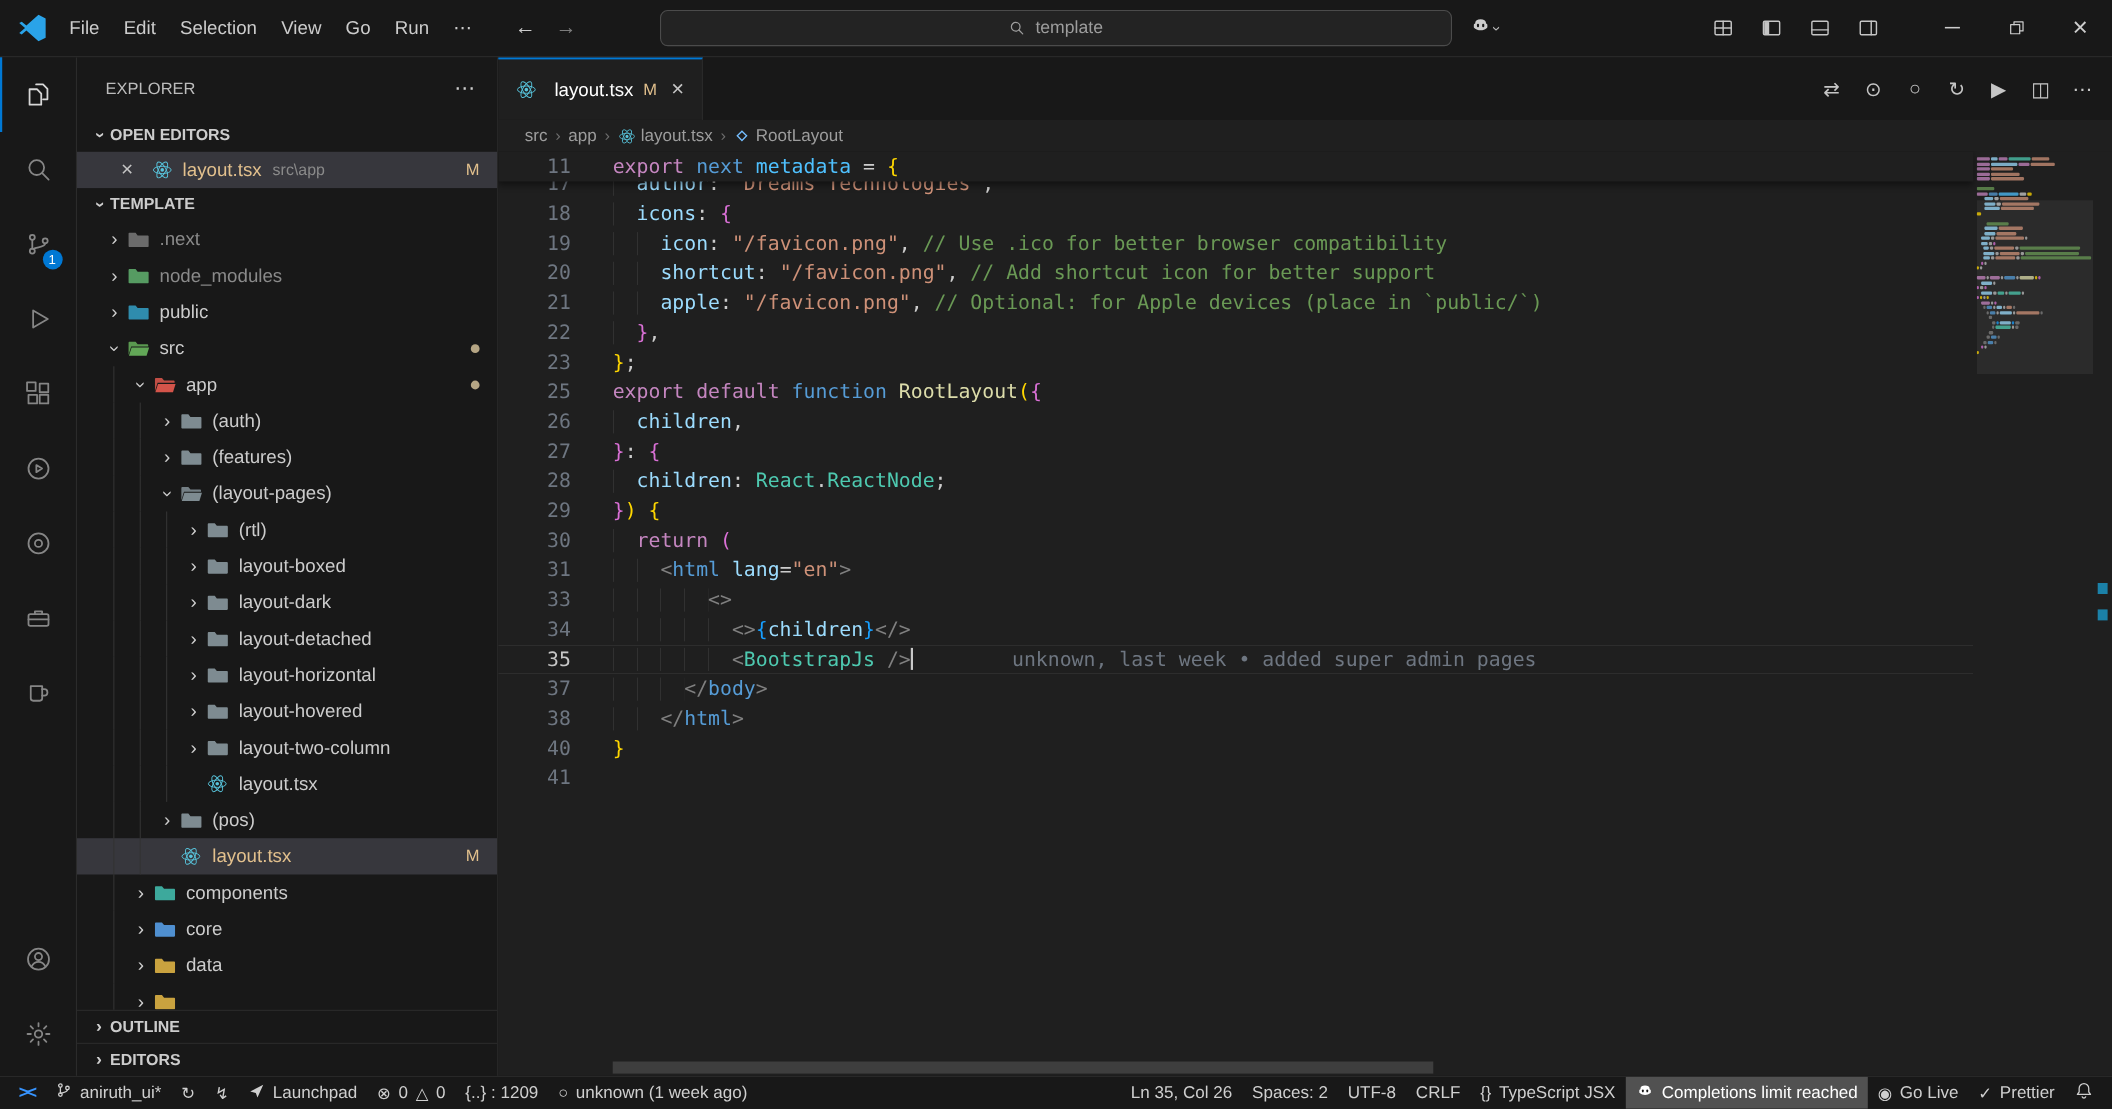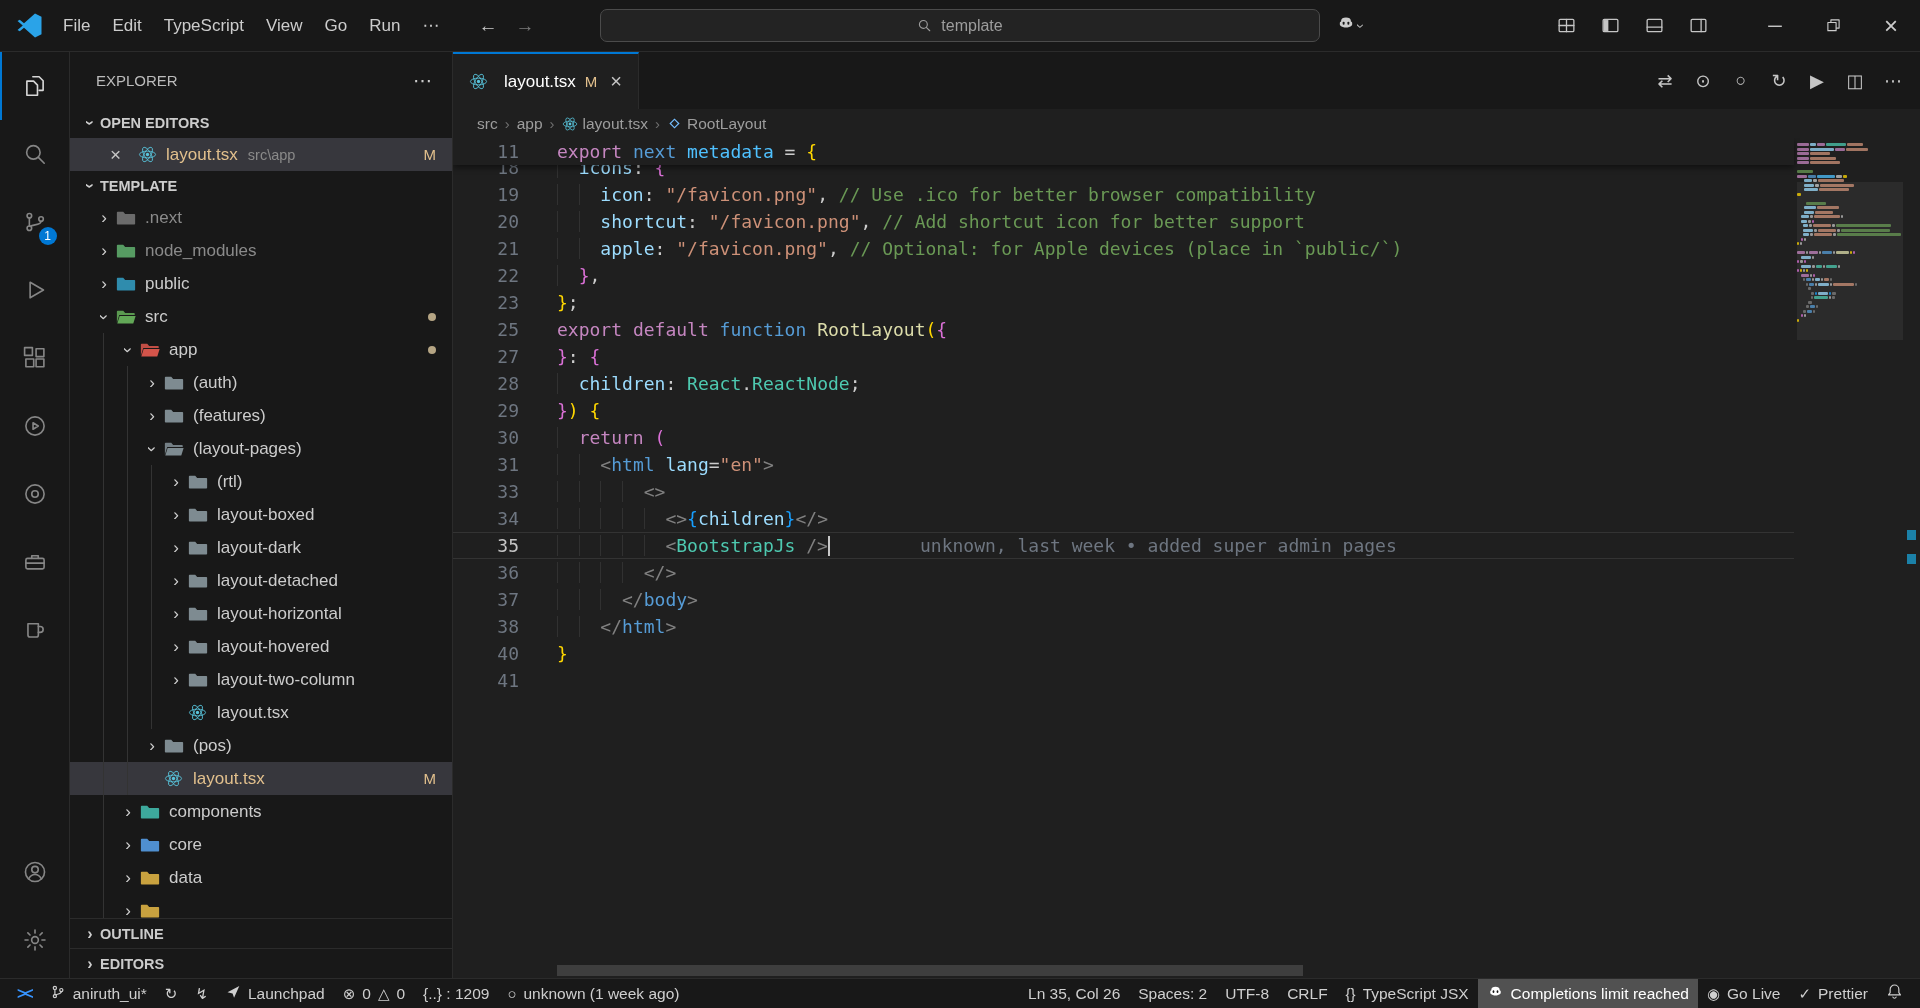--- a/index.html
+++ b/index.html
@@ -118,21 +118,21 @@
 
 <div class="titlebar">
   <div class="logo">
       <svg viewBox="0 0 100 100" width="25" height="25">
         <path fill="#2aa3e8" d="M72 2L28 41 11 27 2 32l21 18L2 68l9 5 17-14 44 39 26-13V15z"></path>
       </svg>
     </div>
   <div class="menus">
       <div class="menu-item">File</div>
       <div class="menu-item">Edit</div>
-      <div class="menu-item">TypeScript</div>
+      <div class="menu-item">Selection</div>
       <div class="menu-item">View</div>
       <div class="menu-item">Go</div>
       <div class="menu-item">Run</div>
       <div class="menu-item">⋯</div>
     </div>
   <div class="nav">
     <span class="back">←</span>
     <span class="fwd">→</span>
   </div>
   <div class="cmd">
@@ -620,36 +620,37 @@
           <span class="bc-ico">
             <svg viewBox="0 0 16 16" width="15" height="15">
               <rect x="4.8" y="4.8" width="6.4" height="6.4" transform="rotate(45 8 8)" fill="none" stroke="#75beff" stroke-width="1.3"></rect>
             </svg>
           </span>
           <span>RootLayout</span>
         </span>
       </div>
     <div class="code-area">
       <div class="lines" id="code-lines">
+          <div class="line"><div class="ln">17</div><div class="deco"></div><div class="lc"><span class="tk-ind">  </span><span class="tk-attr">author</span><span class="tk-p">: </span><span class="tk-str">"Dreams Technologies"</span><span class="tk-p">,</span></div></div>
           <div class="line"><div class="ln">18</div><div class="deco"></div><div class="lc"><span class="tk-ind">  </span><span class="tk-attr">icons</span><span class="tk-p">: </span><span class="tk-b2">{</span></div></div>
           <div class="line"><div class="ln">19</div><div class="deco"></div><div class="lc"><span class="tk-ind">    </span><span class="tk-attr">icon</span><span class="tk-p">: </span><span class="tk-str">"/favicon.png"</span><span class="tk-p">, </span><span class="tk-com">// Use .ico for better browser compatibility</span></div></div>
           <div class="line"><div class="ln">20</div><div class="deco"></div><div class="lc"><span class="tk-ind">    </span><span class="tk-attr">shortcut</span><span class="tk-p">: </span><span class="tk-str">"/favicon.png"</span><span class="tk-p">, </span><span class="tk-com">// Add shortcut icon for better support</span></div></div>
           <div class="line"><div class="ln">21</div><div class="deco"></div><div class="lc"><span class="tk-ind">    </span><span class="tk-attr">apple</span><span class="tk-p">: </span><span class="tk-str">"/favicon.png"</span><span class="tk-p">, </span><span class="tk-com">// Optional: for Apple devices (place in `public/`)</span></div></div>
           <div class="line"><div class="ln">22</div><div class="deco"></div><div class="lc"><span class="tk-ind">  </span><span class="tk-b2">}</span><span class="tk-p">,</span></div></div>
           <div class="line"><div class="ln">23</div><div class="deco"></div><div class="lc"><span class="tk-b1">}</span><span class="tk-p">;</span></div></div>
           <div class="line"><div class="ln">25</div><div class="deco"></div><div class="lc"><span class="tk-kw">export</span><span class="tk-p"> </span><span class="tk-kw">default</span><span class="tk-p"> </span><span class="tk-st">function</span><span class="tk-p"> </span><span class="tk-fn">RootLayout</span><span class="tk-b1">(</span><span class="tk-b2">{</span></div></div>
+          <div class="line"><div class="ln">26</div><div class="deco"></div><div class="lc"><span class="tk-ind">  </span><span class="tk-var">children</span><span class="tk-p">,</span></div></div>
           <div class="line"><div class="ln">27</div><div class="deco"></div><div class="lc"><span class="tk-b2">}</span><span class="tk-p">: </span><span class="tk-b2">{</span></div></div>
           <div class="line"><div class="ln">28</div><div class="deco"></div><div class="lc"><span class="tk-ind">  </span><span class="tk-var">children</span><span class="tk-p">: </span><span class="tk-type">React</span><span class="tk-p">.</span><span class="tk-type">ReactNode</span><span class="tk-p">;</span></div></div>
           <div class="line"><div class="ln">29</div><div class="deco"></div><div class="lc"><span class="tk-b2">}</span><span class="tk-b1">)</span><span class="tk-p"> </span><span class="tk-b1">{</span></div></div>
           <div class="line"><div class="ln">30</div><div class="deco"></div><div class="lc"><span class="tk-ind">  </span><span class="tk-kw">return</span><span class="tk-p"> </span><span class="tk-b2">(</span></div></div>
           <div class="line"><div class="ln">31</div><div class="deco"></div><div class="lc"><span class="tk-ind">    </span><span class="tk-ab">&lt;</span><span class="tk-tag">html</span><span class="tk-p"> </span><span class="tk-attr">lang</span><span class="tk-p">=</span><span class="tk-str">"en"</span><span class="tk-ab">&gt;</span></div></div>
           <div class="line"><div class="ln">33</div><div class="deco"></div><div class="lc"><span class="tk-ind">        </span><span class="tk-ab">&lt;&gt;</span></div></div>
           <div class="line"><div class="ln">34</div><div class="deco"></div><div class="lc"><span class="tk-ind">          </span><span class="tk-ab">&lt;&gt;</span><span class="tk-b3">{</span><span class="tk-var">children</span><span class="tk-b3">}</span><span class="tk-ab">&lt;/&gt;</span></div></div>
           <div class="line current"><div class="ln">35</div><div class="deco"></div><div class="lc"><span class="tk-ind">          </span><span class="tk-ab">&lt;</span><span class="tk-type">BootstrapJs</span><span class="tk-p"> </span><span class="tk-ab">/&gt;</span><span class="caret"></span><span class="ghost">unknown, last week • added super admin pages</span></div></div>
-          <div class="line"><div class="ln">36</div><div class="deco"></div><div class="lc"><span class="tk-ind">        </span><span class="tk-ab">&lt;/&gt;</span></div></div>
           <div class="line"><div class="ln">37</div><div class="deco"></div><div class="lc"><span class="tk-ind">      </span><span class="tk-ab">&lt;/</span><span class="tk-tag">body</span><span class="tk-ab">&gt;</span></div></div>
           <div class="line"><div class="ln">38</div><div class="deco"></div><div class="lc"><span class="tk-ind">    </span><span class="tk-ab">&lt;/</span><span class="tk-tag">html</span><span class="tk-ab">&gt;</span></div></div>
           <div class="line"><div class="ln">40</div><div class="deco"></div><div class="lc"><span class="tk-b1">}</span></div></div>
           <div class="line"><div class="ln">41</div><div class="deco"></div><div class="lc"></div></div>
         </div>
       <div class="sticky" id="sticky">
           <div class="line"><div class="ln">11</div><div class="deco"></div><div class="lc"><span class="tk-kw">export</span><span class="tk-p"> </span><span class="tk-st">next</span><span class="tk-p"> </span><span class="tk-const">metadata</span><span class="tk-p"> = </span><span class="tk-b1">{</span></div></div>
         </div>
       <div class="minimap" id="minimap">
           <div class="mm-slider"></div>

